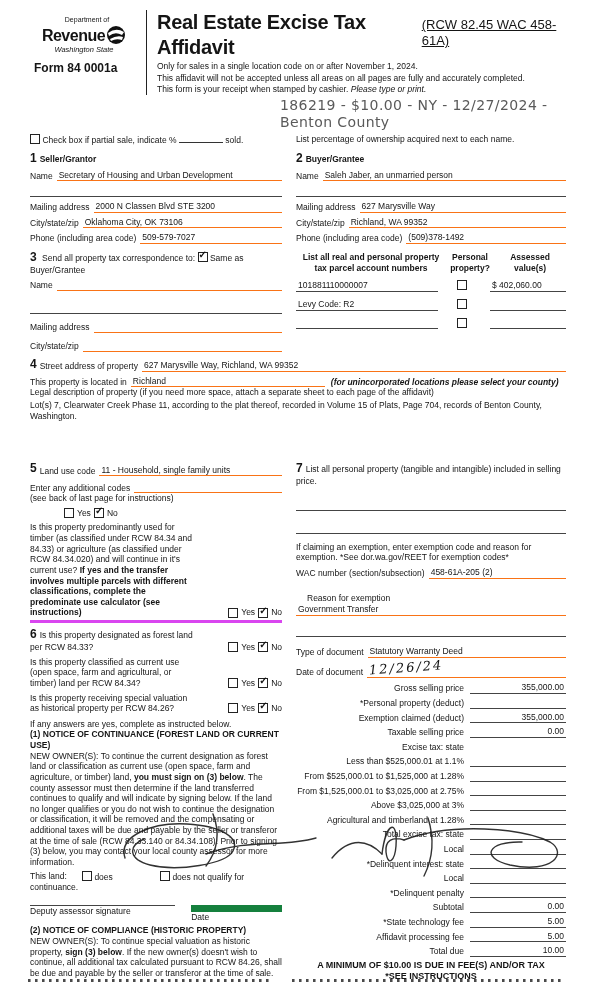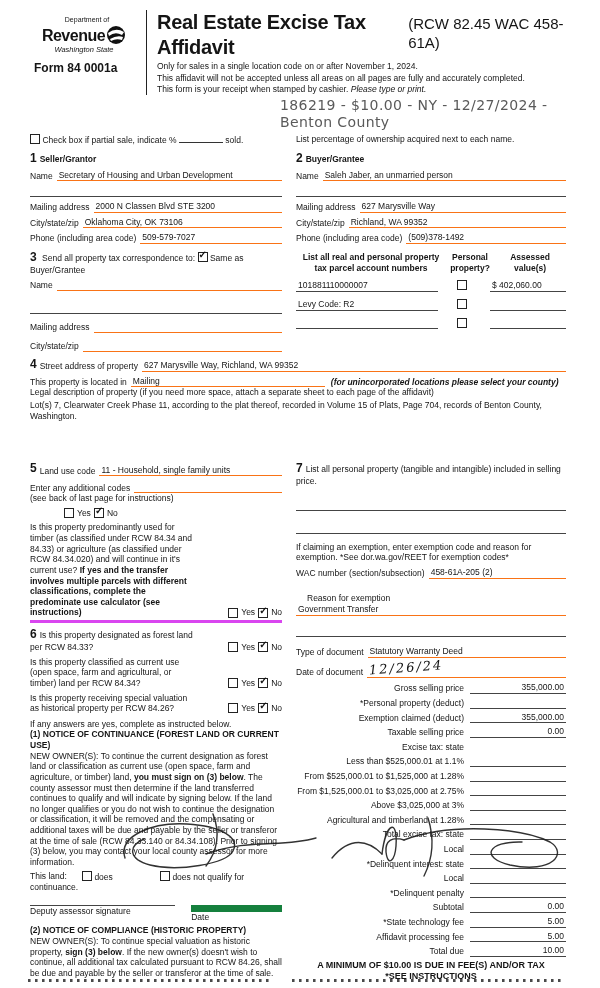--- a/index.html
+++ b/index.html
@@ -18,21 +18,21 @@
   .hdr{display:flex;align-items:flex-start;}
   .logoblk{width:108px;flex:none;text-align:center;padding-top:6px;}
   .dept-top{font-size:7px;margin-left:6px;}
   .dept-row{display:flex;align-items:center;justify-content:center;}
   .dept-name{font-size:16px;font-weight:bold;letter-spacing:-0.5px;}
   .dept-sub{font-size:7.5px;font-style:italic;margin-top:-2px;}
   .formno{font-size:12px;font-weight:bold;margin-top:6px;text-align:left;padding-left:4px;}
   .titleblk{border-left:1.5px solid #222;padding-left:10px;margin-left:8px;flex:1;}
   .title-row{display:flex;align-items:baseline;gap:6px;}
   .title{font-size:20px;font-weight:bold;letter-spacing:-0.3px;}
-  .title-code{font-size:15px;}
+  .title-code{font-size:13px;text-decoration:underline;}
   .hnote{font-size:8.5px;margin-top:1px;}
   .stamp{font-size:14px;color:#5a5a5a;letter-spacing:0.4px;margin:2px 0 0 250px;font-family:"DejaVu Sans", sans-serif;}
   .subhdr{display:flex;margin-top:2px;}
   .subhdr-left{width:262px;flex:none;}
   .subhdr-right{flex:1;padding-left:4px;}
   .pct-line{display:inline-block;width:44px;border-bottom:1px solid #333;height:8px;}
 
   
   .twocol{display:flex;gap:14px;}
   .colL{width:252px;flex:none;}
@@ -215,21 +215,21 @@
   </div>
 
   <div style="margin-top:5px;">
     <div class="frow" style="margin-top:0;">
       <span class="secnum">4</span>
       <span class="lbl">Street address of property</span>
       <span class="val">627 Marysville Way, Richland, WA 99352</span>
     </div>
     <div class="frow">
       <span class="lbl">This property is located in</span>
-      <span class="val" style="max-width:190px;">Mailing</span>
+      <span class="val" style="max-width:190px;">Richland</span>
       <span class="bi" style="margin-left:6px;">(for unincorporated locations please select your county)</span>
     </div>
     <div>Legal description of property (if you need more space, attach a separate sheet to each page of the affidavit)</div>
     <div style="margin-top:2px;">Lot(s) 7, Clearwater Creek Phase 11, according to the plat thereof, recorded in Volume 15 of Plats, Page 704, records of Benton County, Washington.</div>
   </div>
 
   <div class="twocol" style="margin-top:40px;">
 
     <div class="colL">
       <div>

